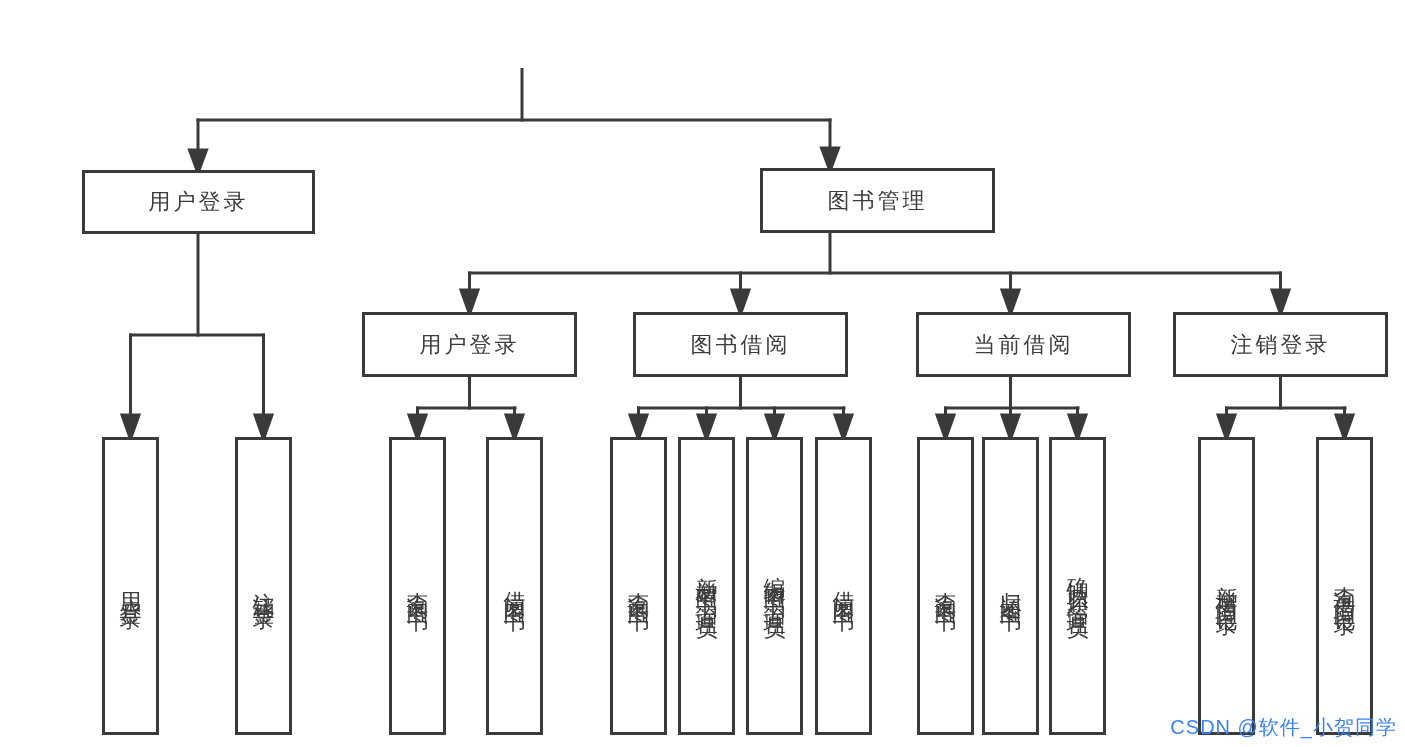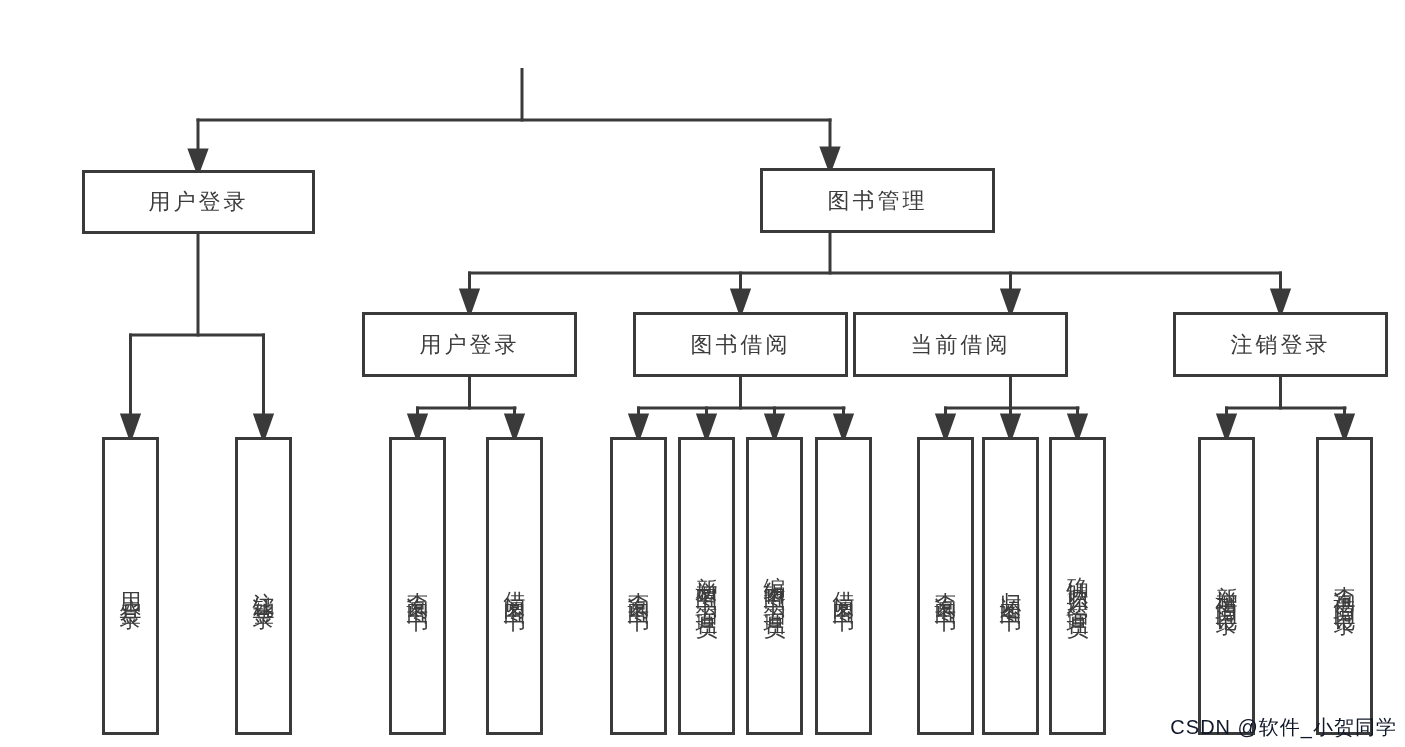--- a/index.html
+++ b/index.html
@@ -42,21 +42,21 @@
     line-height: 1;
     color: #3c3c3c;
     white-space: nowrap;
   }
   .root  { left: 21px;  top: 13px;  width: 1002px; height: 55px; }
   .n-userlogin { left: 82px;  top: 170px; width: 233px; height: 64px; }
   .n-bookmgmt  { left: 712px; top: 168px; width: 235px; height: 65px; margin-left: 48px; }
   .l3 { top: 312px; width: 215px; height: 65px; }
   .n-newbook   { left: 362px; }
   .n-borrowing { left: 633px; align-items: center; }
-  .n-current   { left: 853px; text-align: right; }
+  .n-current   { left: 916px; text-align: right; }
   .n-records   { left: 1173px; }
   .x1  { left: 102px; }
   .x2  { left: 235px; }
   .x3  { left: 389px; }
   .x4  { left: 486px; }
   .x5  { left: 610px; }
   .x6  { left: 678px; }
   .x7  { left: 746px; }
   .x8  { left: 815px; }
   .x9  { left: 917px; }
@@ -64,21 +64,21 @@
   .x11 { left: 1049px; }
   .x12 { left: 1198px; }
   .x13 { left: 1316px; }
   #watermark {
     position: absolute;
     right: 8px;
     bottom: 6px;
     z-index: 3;
     font-size: 20px;
     letter-spacing: 1px;
-    color: #0f172a;
+    color: #3b82f6;
     white-space: nowrap;
   }
 </style>
 </head>
 <body>
 
 <div id="stage">
 
   <svg id="wires" width="1405" height="747" viewBox="0 0 1405 747">
     <g stroke="#3a3a3a" stroke-width="3" fill="#3a3a3a">

